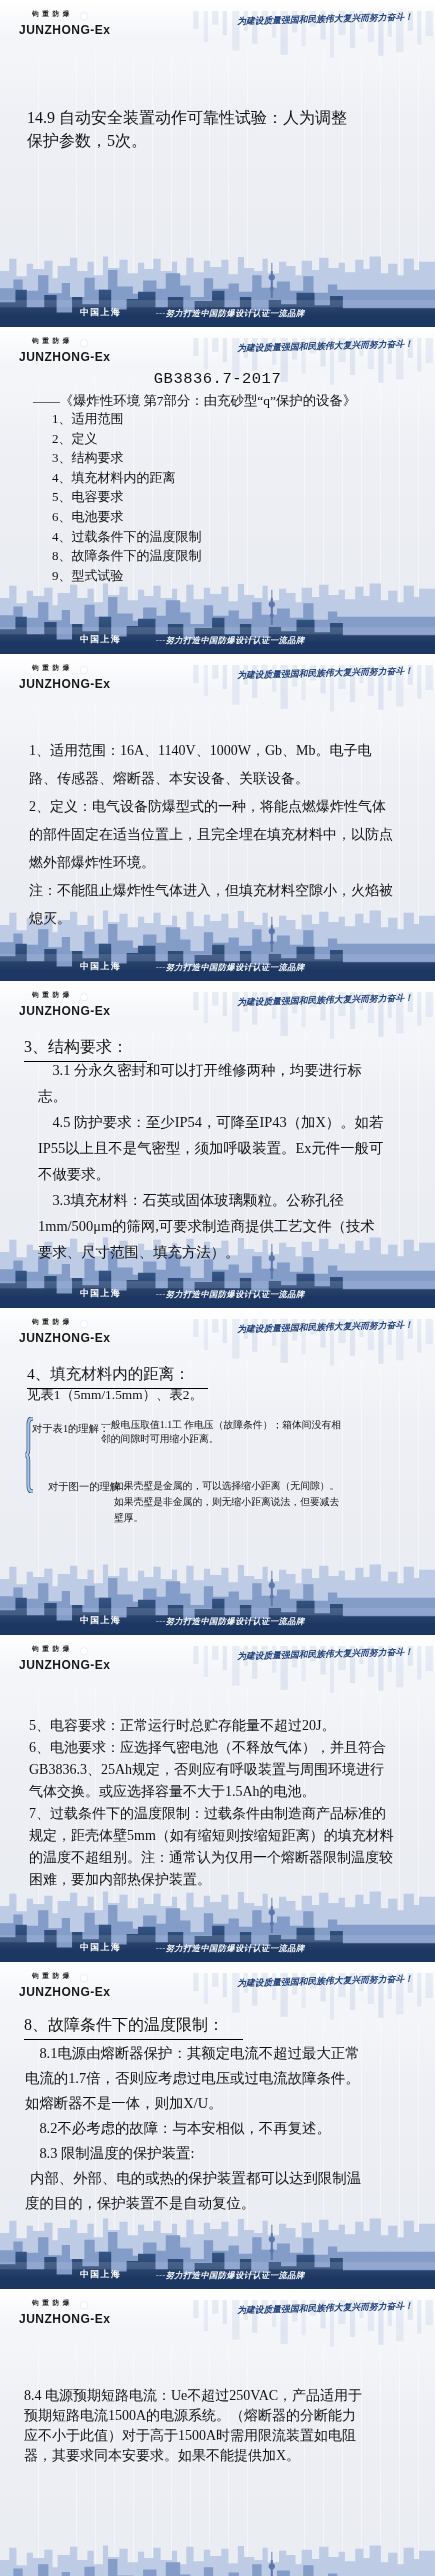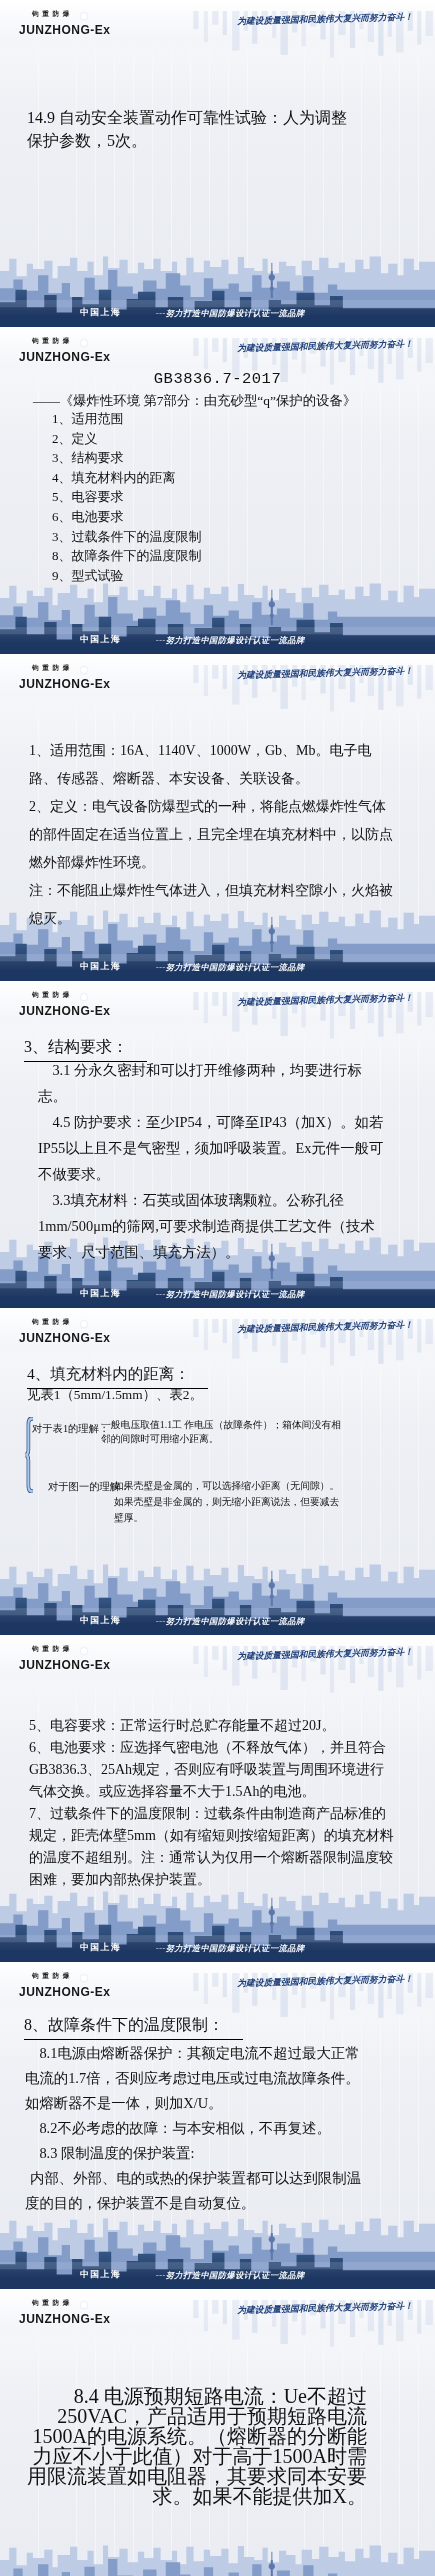--- a/index.html
+++ b/index.html
@@ -45,21 +45,21 @@
   .s5-brace{position:absolute;left:24px;top:109px;width:8.8px;height:76px;}
   .s5-label1{position:absolute;left:32px;top:114px;font-size:10.3px;}
   .s5-text1{position:absolute;left:101px;top:110px;width:242px;font-size:9.8px;line-height:14.4px;}
   .s5-label2{position:absolute;left:32px;top:172px;font-size:10.3px;margin-left:16px;}
   .s5-text2{position:absolute;left:114px;top:170px;width:227px;font-size:9.8px;line-height:16px;}
   .s6-paras{position:absolute;left:29px;top:80px;width:368px;font-size:14px;line-height:22px;}
   .s7-heading{position:absolute;left:24px;top:53px;font-size:16px;}
   .s7-paras{position:absolute;left:25px;top:79px;width:340px;font-size:14.4px;line-height:25px;}
   .s7-paras p{text-indent:1em;}
   .s7-paras p.flush{text-indent:.35em;}
-  .s8-paras{position:absolute;left:24px;top:97px;width:343px;font-size:20px;line-height:20px;text-align:right;}
+  .s8-paras{position:absolute;left:24px;top:97px;width:343px;font-size:14px;line-height:20px;}
 </style>
 </head>
 <body>
 
 <svg width="0" height="0" style="position:absolute" aria-hidden="true">
   <defs>
     <linearGradient id="deepg" x1="0" y1="0" x2="0" y2="1">
       <stop offset="0" stop-color="#355685"></stop>
         <stop offset="1" stop-color="#172c52"></stop>
     </linearGradient>
@@ -149,21 +149,21 @@
     <div class="content">
       <div class="s2-title">GB3836.7-2017</div>
       <div class="s2-subtitle">——《爆炸性环境 第7部分：由充砂型“q”保护的设备》</div>
       <ul class="s2-list">
         <li>1、适用范围</li>
         <li>2、定义</li>
         <li>3、结构要求</li>
         <li>4、填充材料内的距离</li>
         <li>5、电容要求</li>
         <li>6、电池要求</li>
-        <li>3、过载条件下的温度限制</li>
+        <li>4、过载条件下的温度限制</li>
         <li>8、故障条件下的温度限制</li>
         <li>9、型式试验</li>
       </ul>
     </div>
     <footer class="sky">
       <svg viewBox="0 0 845 170" preserveAspectRatio="none">
           <use href="#cityline"></use>
         </svg>
       <span class="city">中国上海</span>
       <span class="sky-slogan">---努力打造中国防爆设计认证一流品牌</span>

